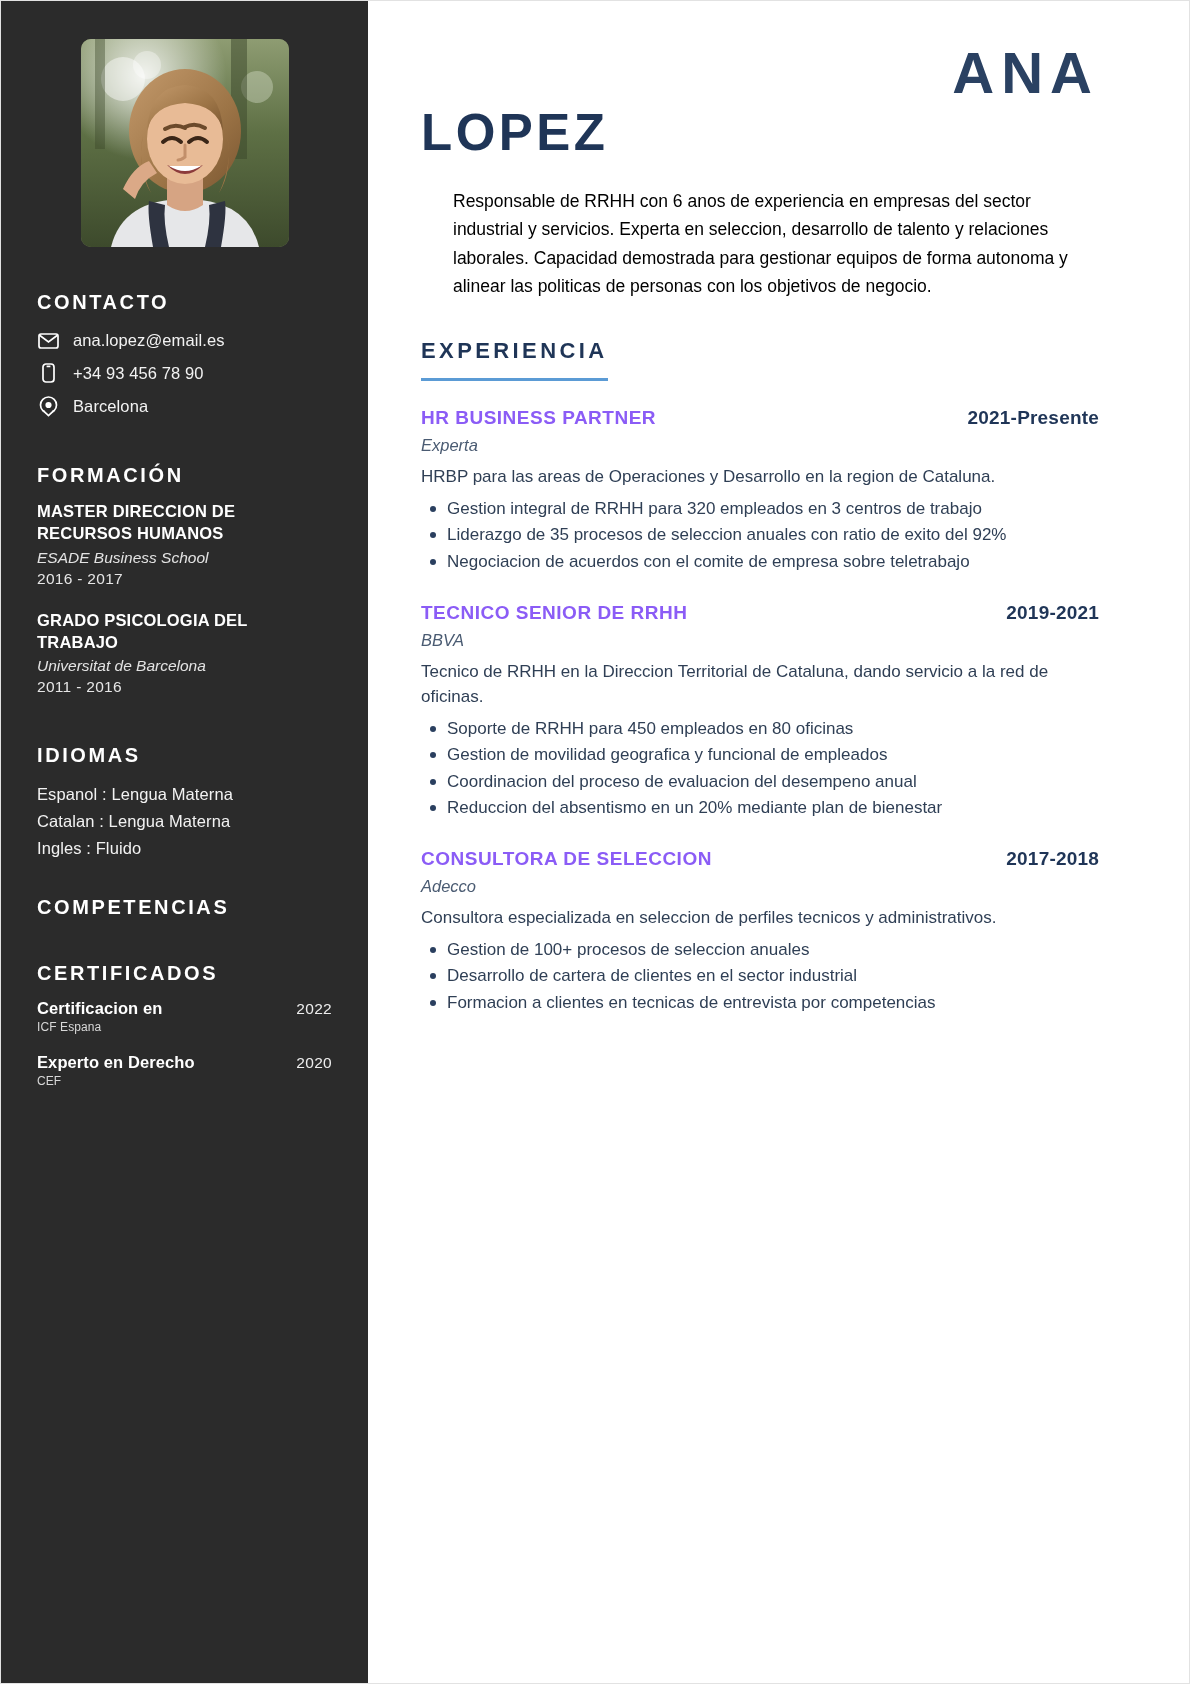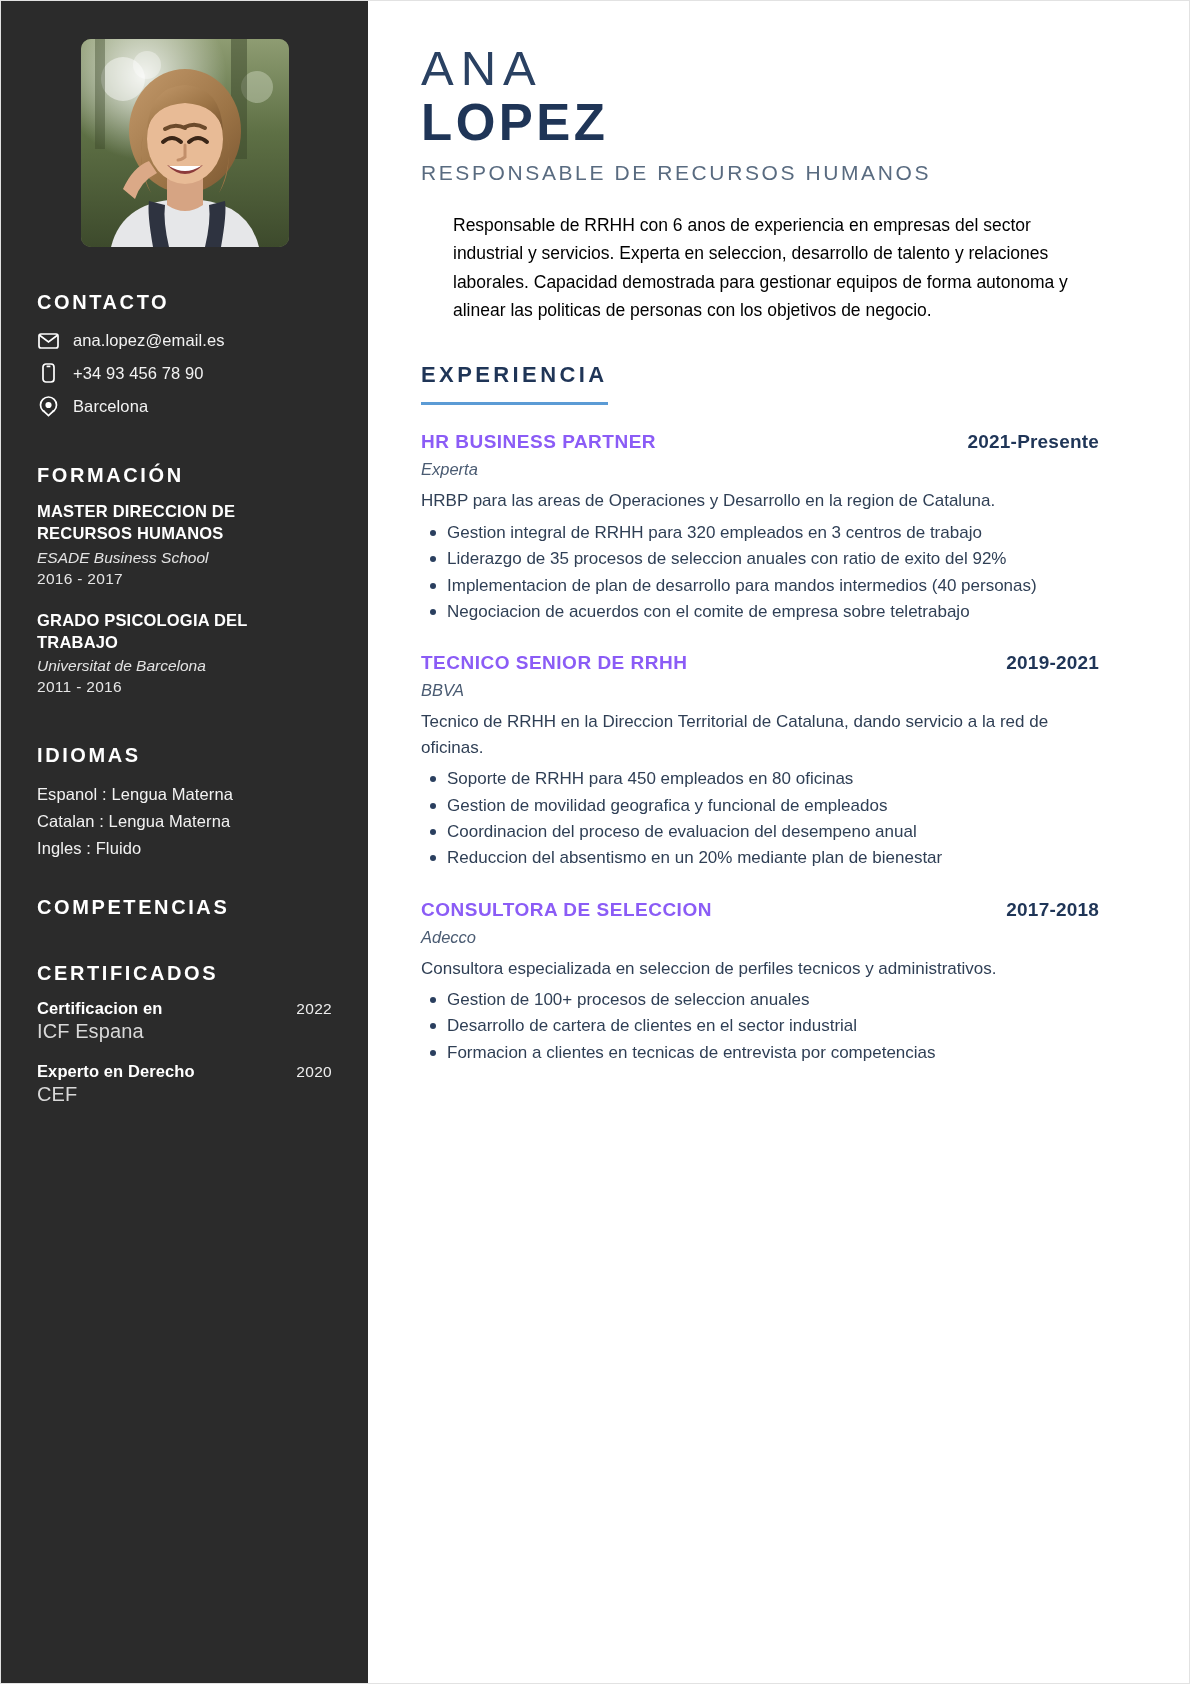--- a/index.html
+++ b/index.html
@@ -93,32 +93,32 @@
     display:flex; justify-content:space-between; align-items:baseline;
     gap:10px;
   }
   .cert-name {
     font-size:16.5px; font-weight:bold; color:#ffffff; letter-spacing:.1px;
   }
   .cert-year {
     font-size:15.5px; color:#ededed; letter-spacing:.3px; white-space:nowrap;
   }
   .cert-org {
-    font-size:20px; color:#d8d8d8; margin-top:2px; letter-spacing:.1px;
+    font-size:12px; color:#d8d8d8; margin-top:2px; letter-spacing:.1px;
   }
 
   
   .main {
     flex:1 1 auto;
     padding:40px 90px 0 53px;
     color:#23395b;
   }
   .name-first {
-    font-size:49px; font-weight:400; letter-spacing:7px;
-    color:#2a4162; line-height:1.12;
+    font-size:58px; font-weight:700; letter-spacing:7px;
+    color:#2a4162; line-height:1.12;text-align:right;
   }
   .name-last {
     font-size:51px; font-weight:bold; letter-spacing:3.5px;
     color:#1f3557; line-height:1.12; margin-top:-2px;
   }
   .job-title {
     font-size:21px; letter-spacing:2.6px; color:#596b80;
     margin-top:10px; font-weight:400;
   }
   .summary {
@@ -321,38 +321,36 @@
         <div class="cert-org">CEF</div>
       </div>
 
     </div>
   </aside>
 
   <main class="main">
 
     <div class="name-first">ANA</div>
     <div class="name-last">LOPEZ</div>
-    <div class="job-title">RESPONSABLE DE RECURSOS HUMANOS</div>
 
     <p class="summary">Responsable de RRHH con 6 anos de experiencia en empresas del sector industrial y servicios. Experta en seleccion, desarrollo de talento y relaciones laborales. Capacidad demostrada para gestionar equipos de forma autonoma y alinear las politicas de personas con los objetivos de negocio.</p>
 
     <div class="section-head">EXPERIENCIA</div>
 
     
     <section class="exp-item first">
       <div class="exp-head">
         <span class="exp-role">HR BUSINESS PARTNER</span>
         <span class="exp-date">2021-Presente</span>
       </div>
       <div class="exp-company">Experta</div>
       <div class="exp-desc">HRBP para las areas de Operaciones y Desarrollo en la region de Cataluna.</div>
       <ul class="exp-bullets">
         <li>Gestion integral de RRHH para 320 empleados en 3 centros de trabajo</li>
         <li>Liderazgo de 35 procesos de seleccion anuales con ratio de exito del 92%</li>
-        <li>Implementacion de plan de desarrollo para mandos intermedios (40 personas)</li>
         <li>Negociacion de acuerdos con el comite de empresa sobre teletrabajo</li>
       </ul>
     </section>
 
     
     <section class="exp-item">
       <div class="exp-head">
         <span class="exp-role">TECNICO SENIOR DE RRHH</span>
         <span class="exp-date">2019-2021</span>
       </div>

